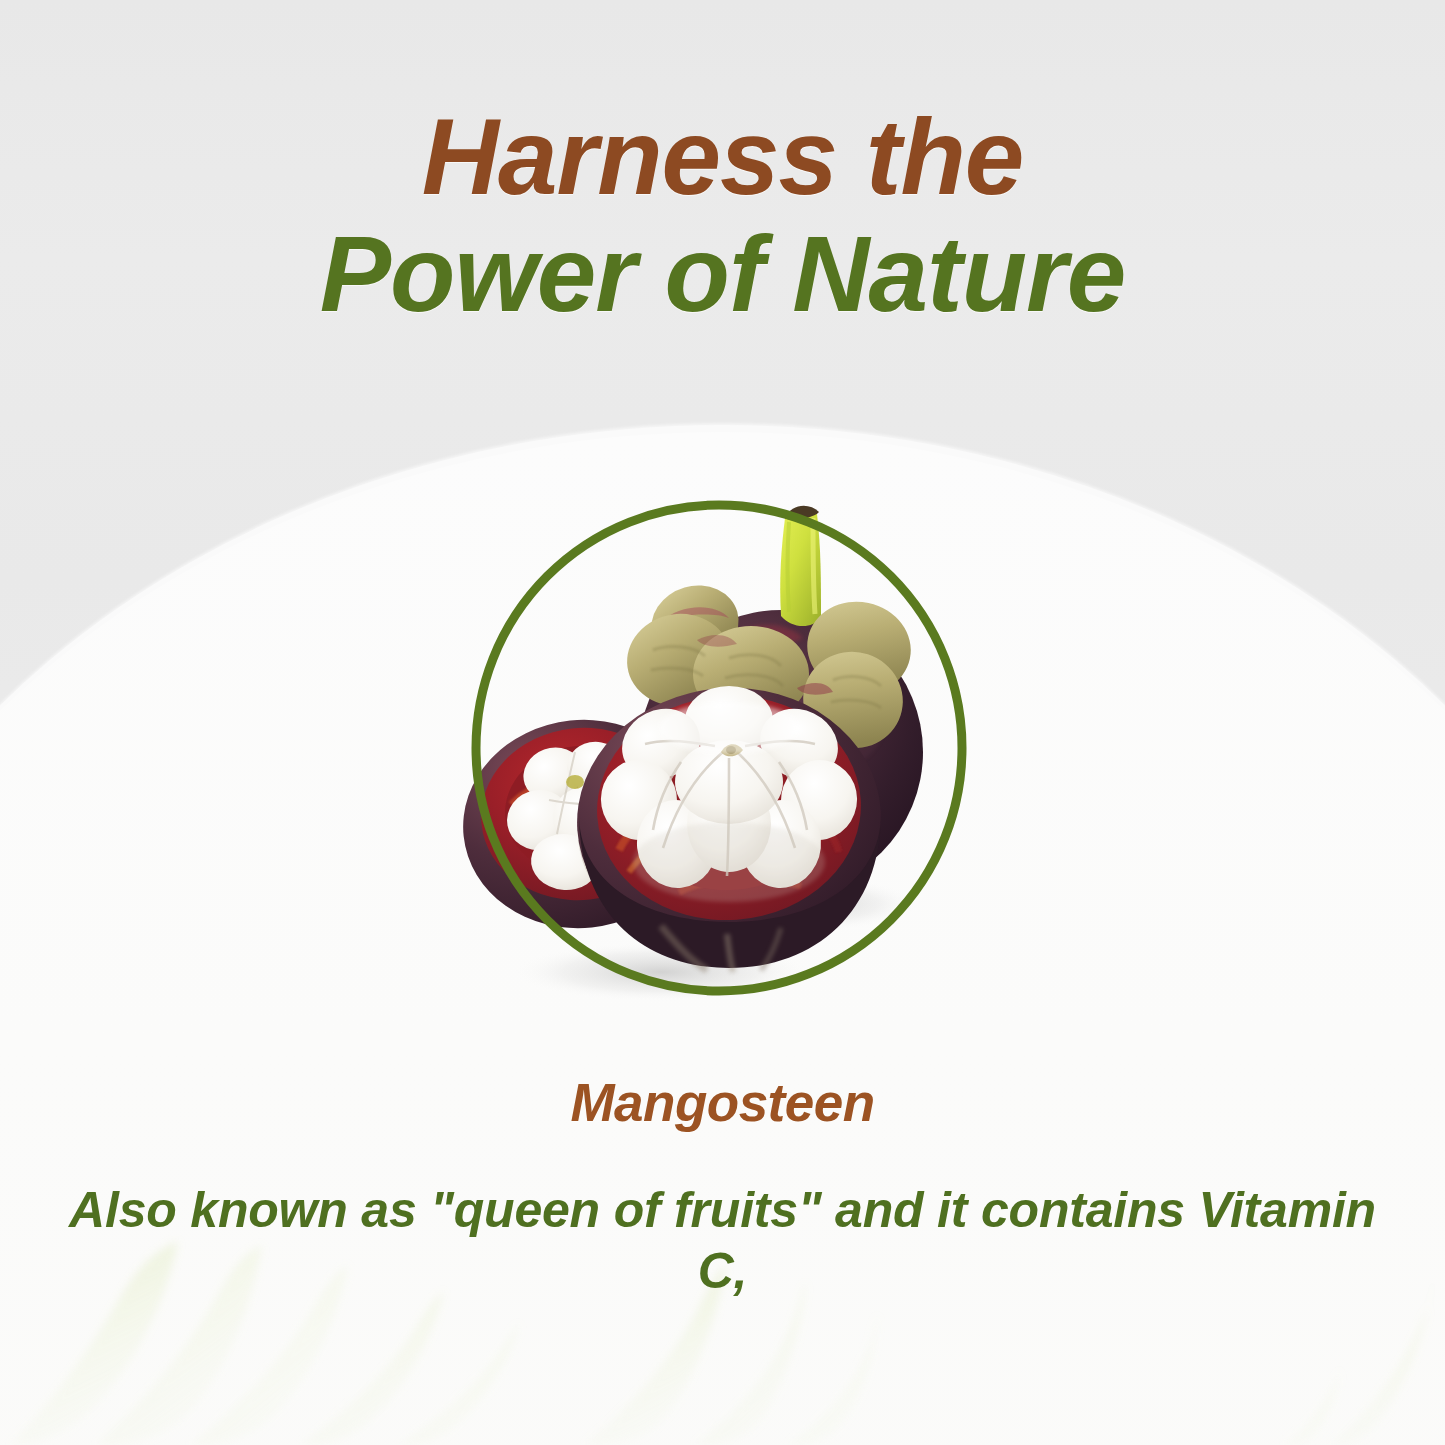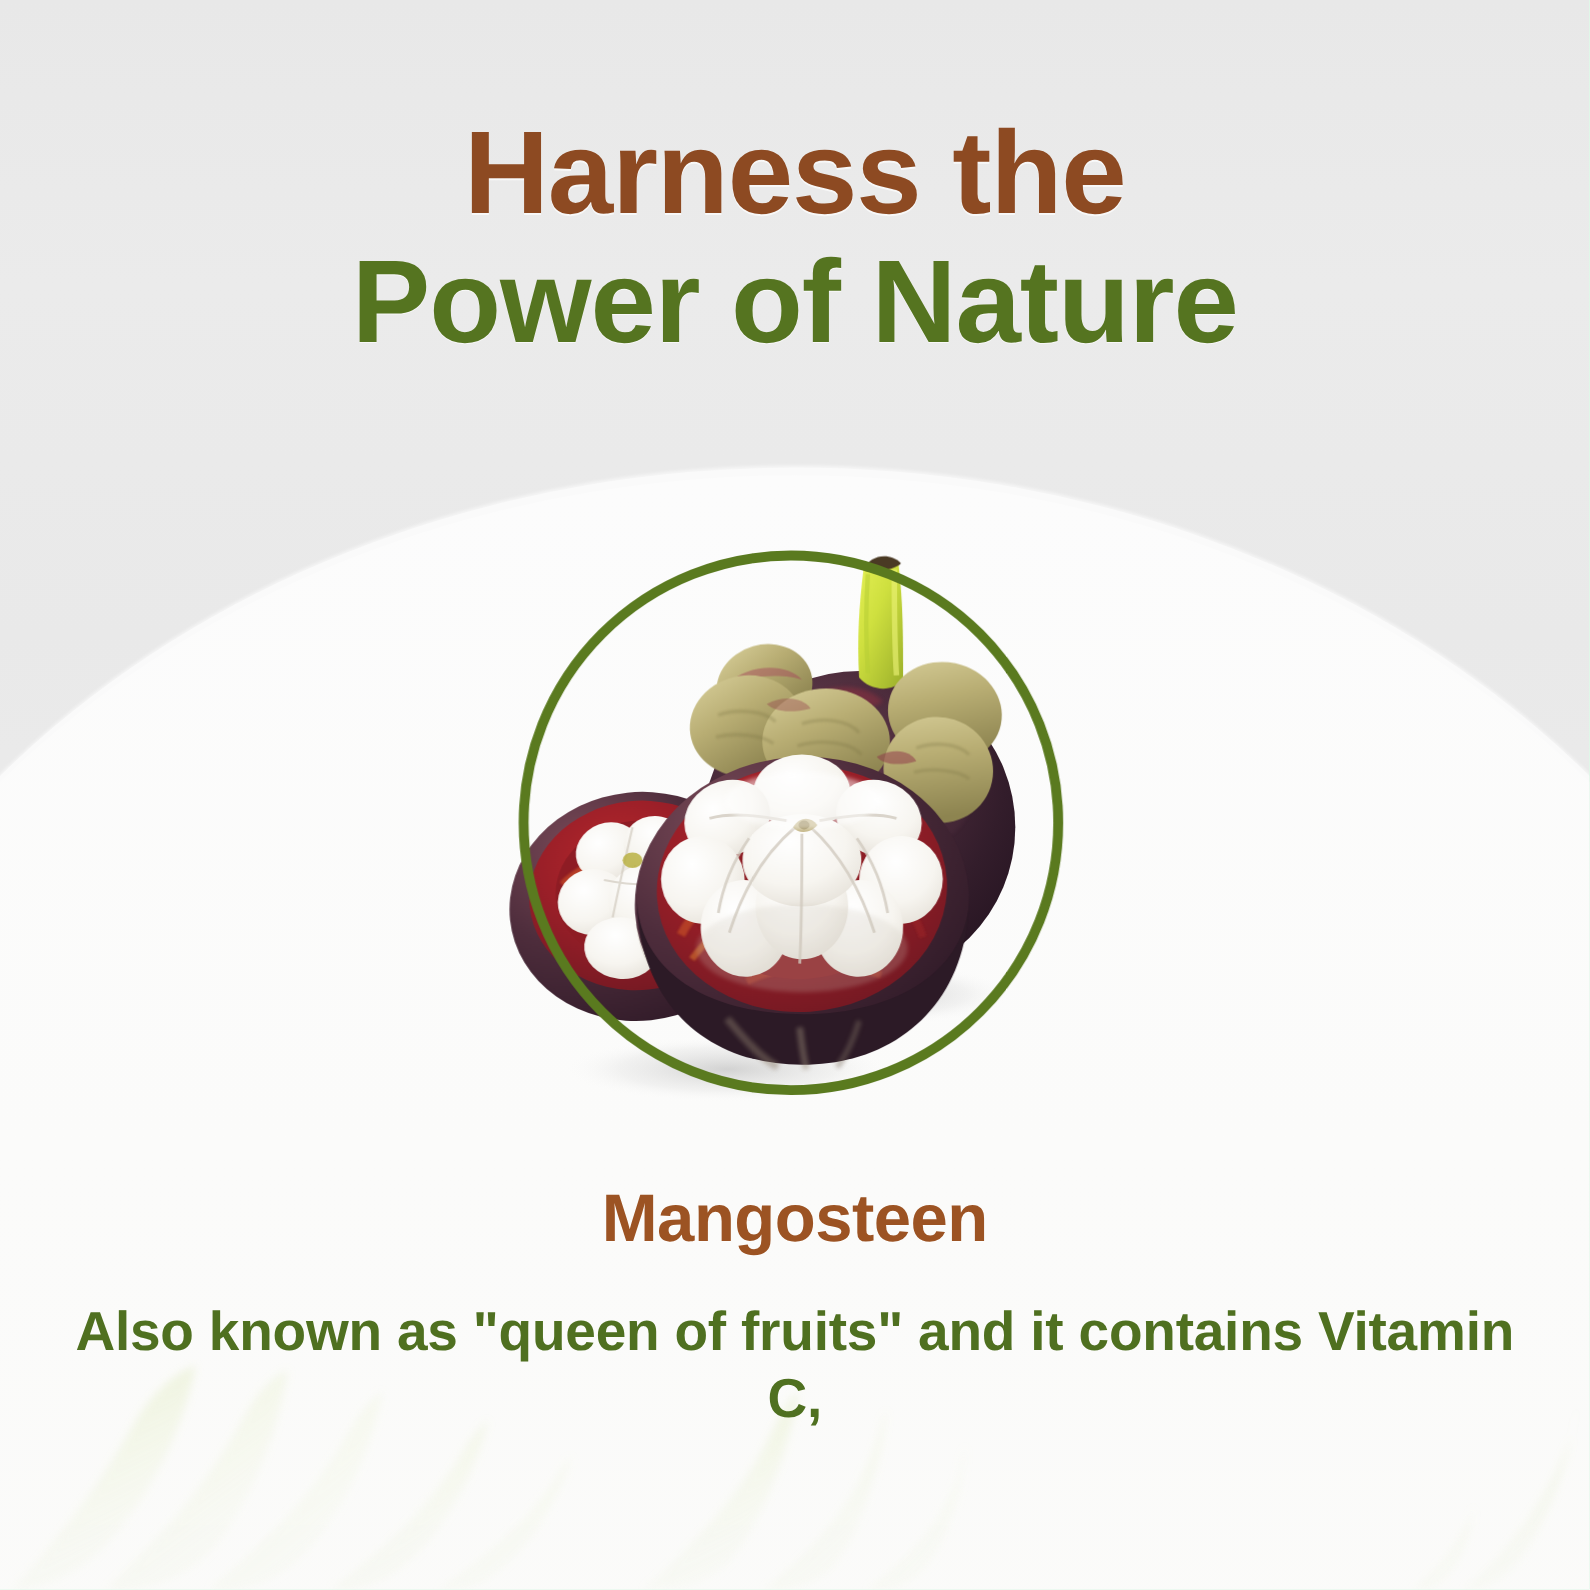--- a/index.html
+++ b/index.html
@@ -10,22 +10,23 @@
     width: 1445px;
     height: 1445px;
     overflow: hidden;
     font-family: "Liberation Sans", sans-serif;
   }
 
   .poster {
     position: relative;
     width: 1445px;
     height: 1445px;
-    background: #86efac;
+    background: #fdba74;
     overflow: hidden;
+    font-style: italic;
   }
 
   
   .bg-sheen {
     position: absolute;
     inset: 0;
     background: linear-gradient(180deg, #e8e8e8 0%, #ebebeb 18%, #e9e9e9 40%, #ededed 70%, #f0f0f0 100%);
     pointer-events: none;
   }
 
@@ -110,21 +111,21 @@
 
   
   .fruit-name {
     position: absolute;
     left: 0;
     top: 1072px;
     width: 1445px;
     text-align: center;
     font-family: "Liberation Sans Narrow", "Liberation Sans", sans-serif;
     font-weight: bold;
-    font-size: 61px;
+    font-size: 53px;
     color: #9c5323;
     letter-spacing: -0.5px;
     text-shadow: 0 1px 0 rgba(255,255,255,0.6);
   }
 
   
   .fruit-desc {
     position: absolute;
     left: 40px;
     top: 1180px;

